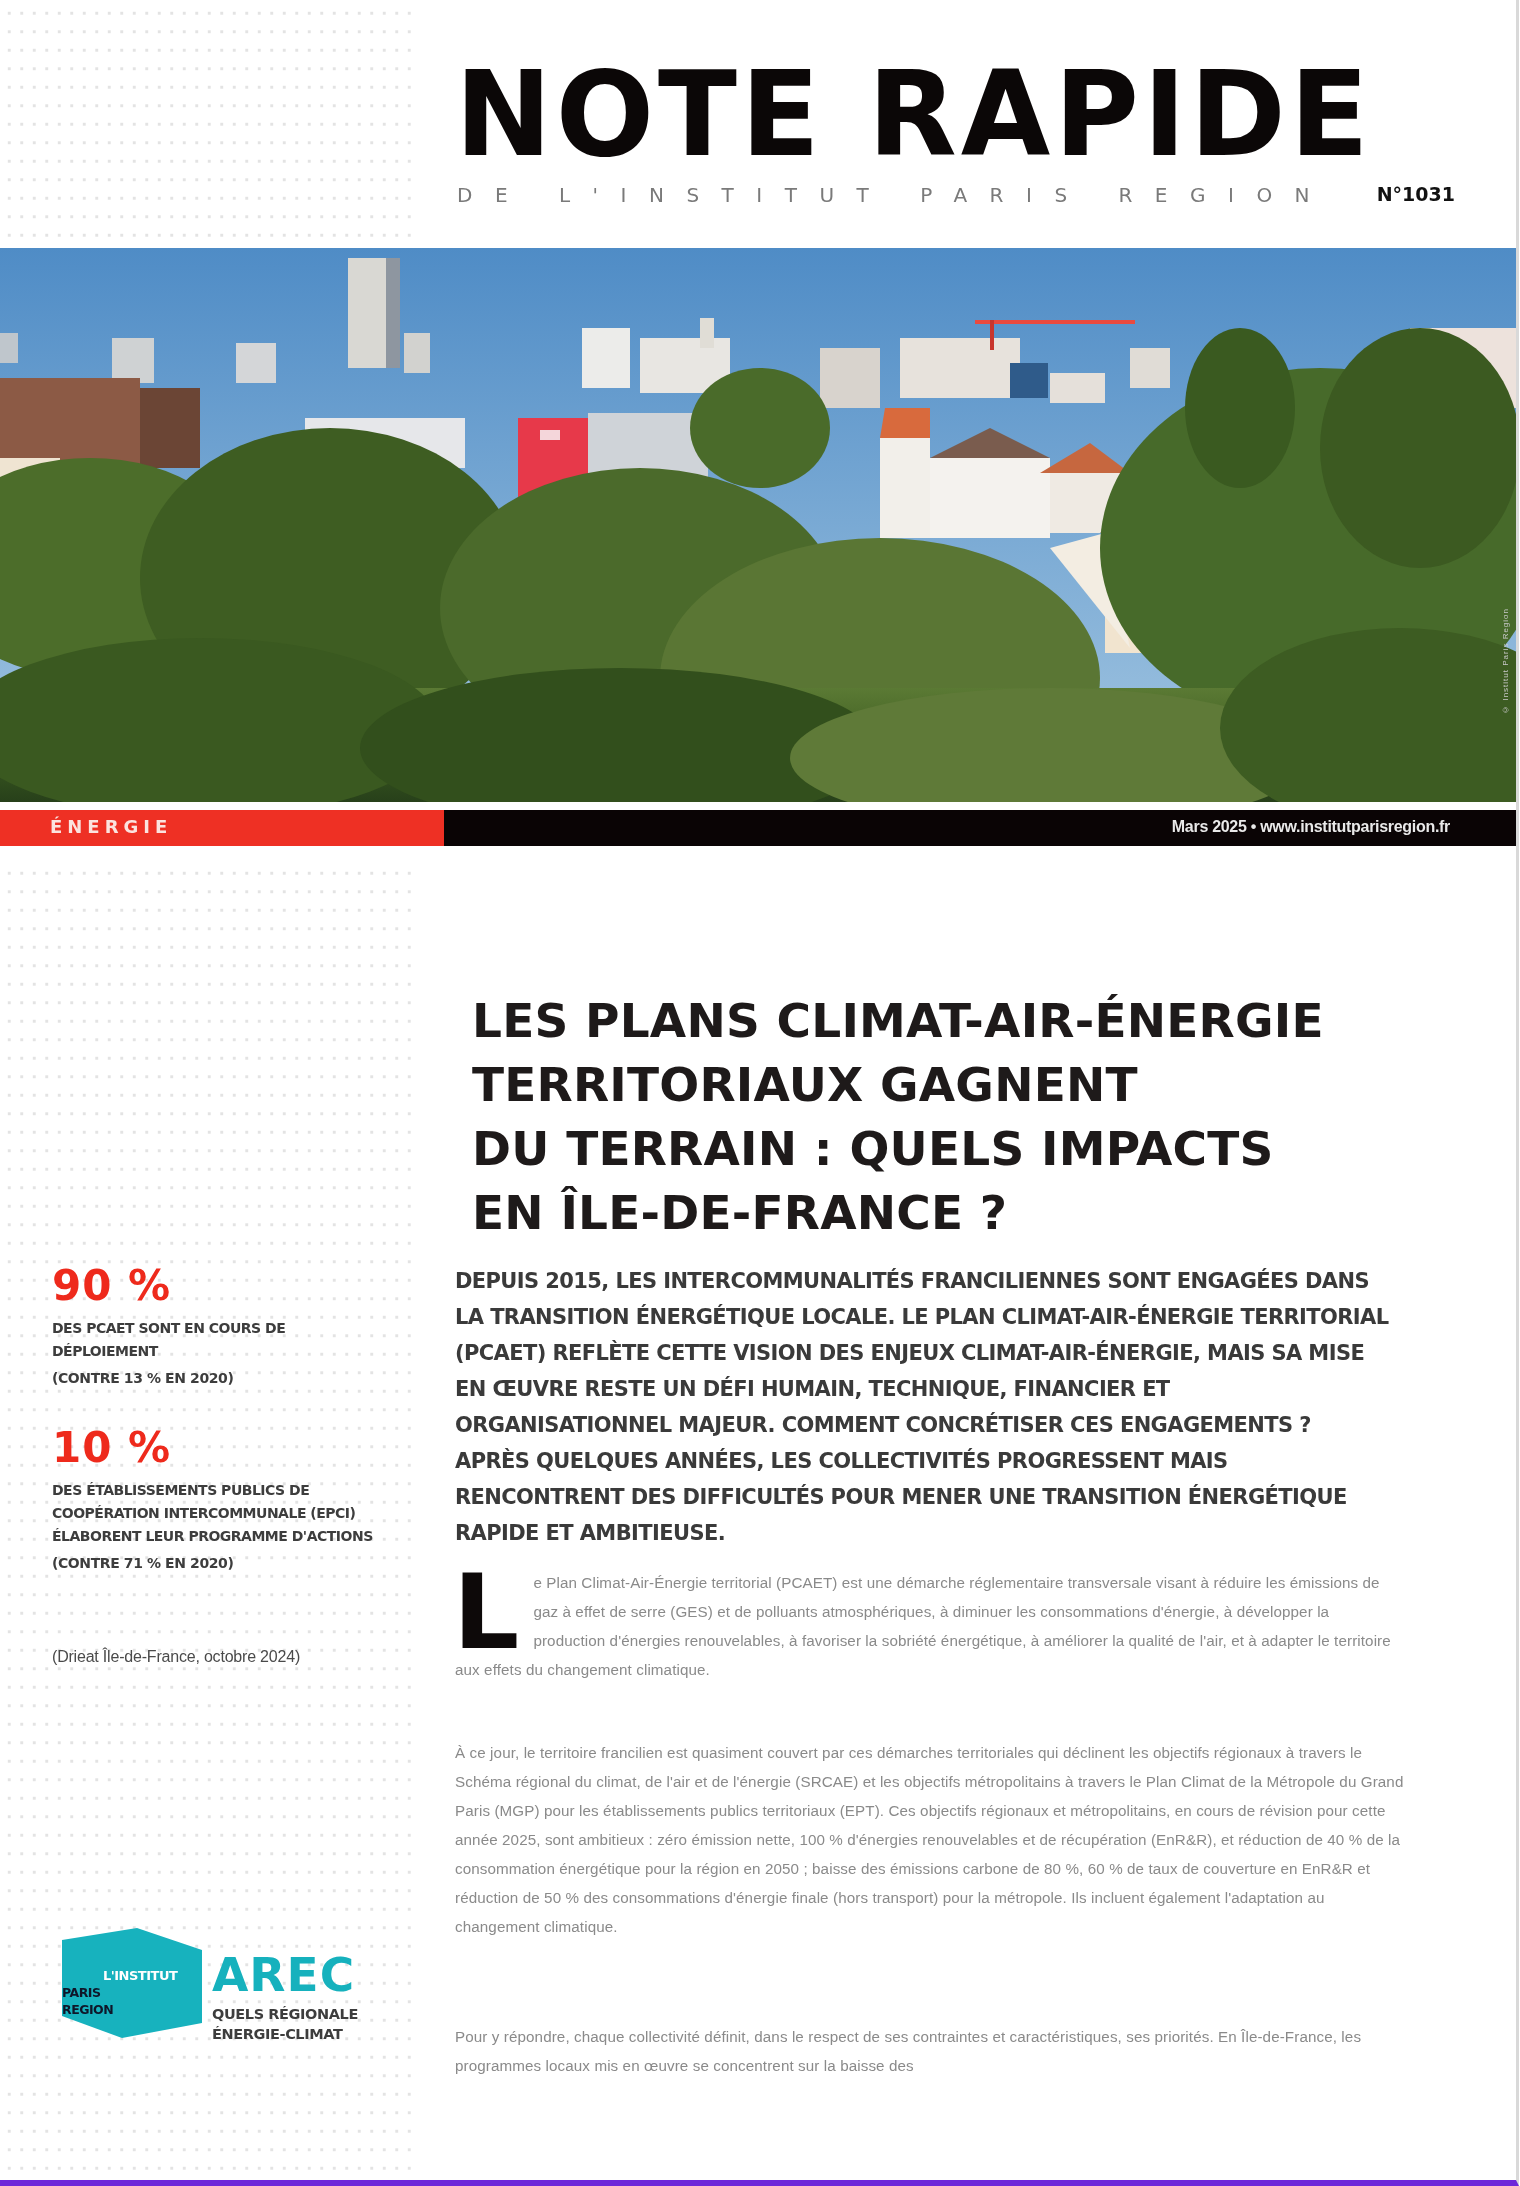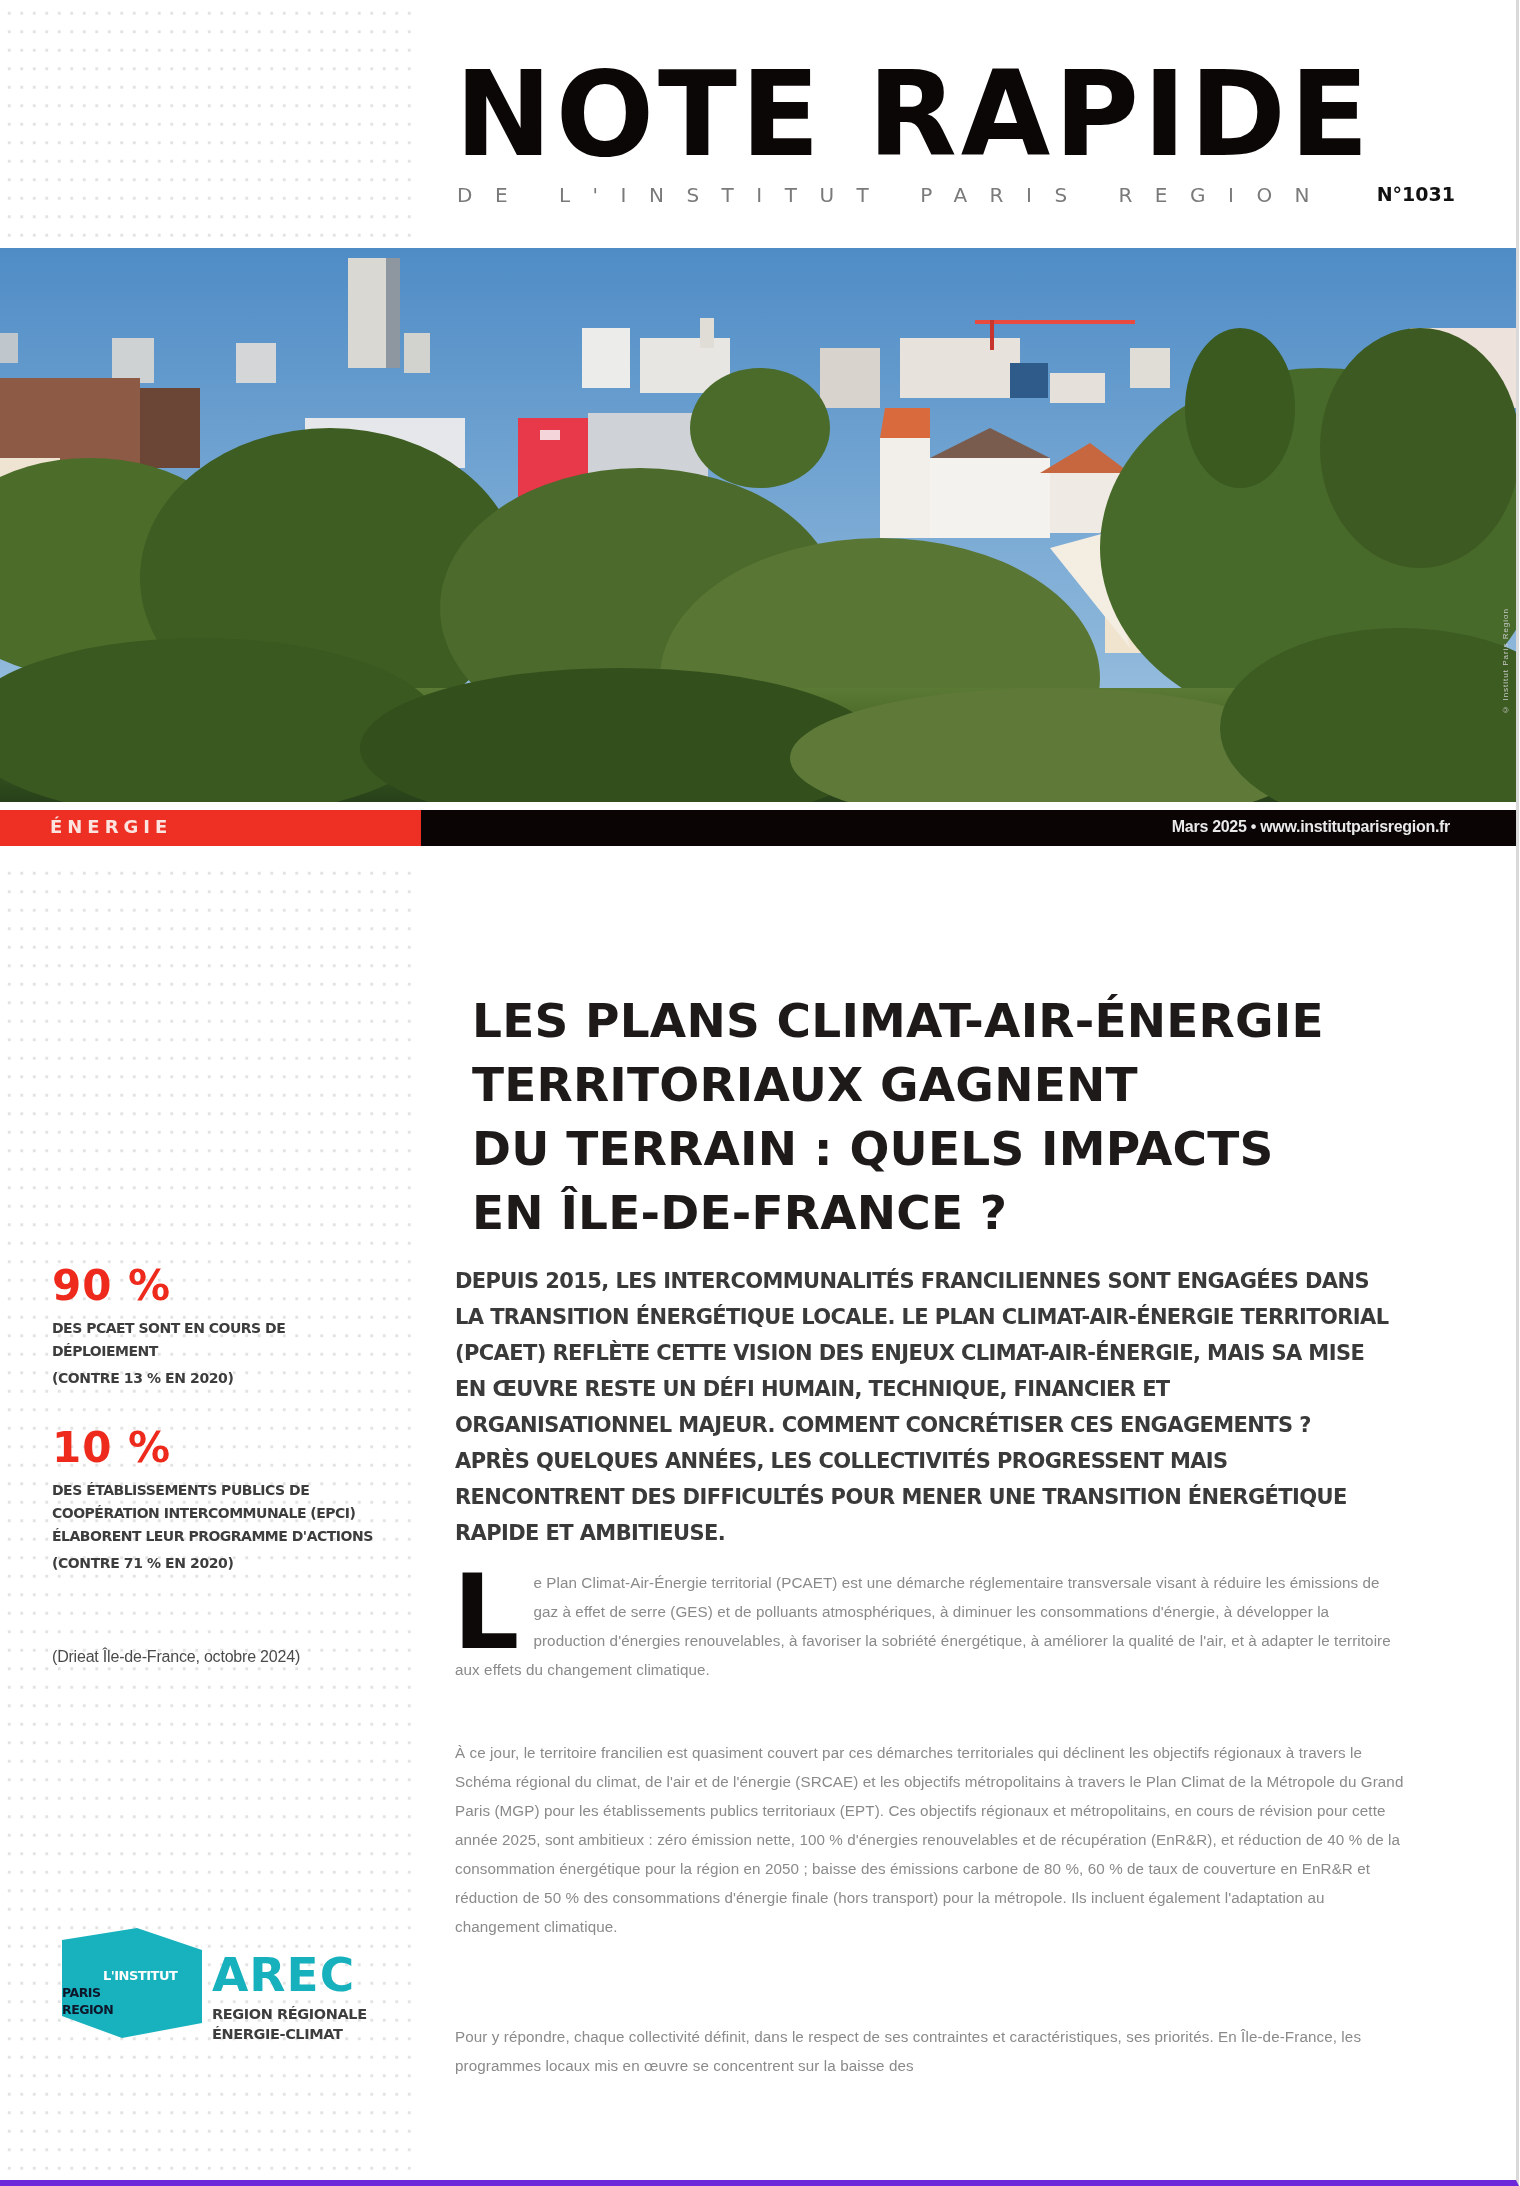--- a/index.html
+++ b/index.html
@@ -20,21 +20,21 @@
   .masthead-sub { position: absolute; left: 2px; top: 128px; font-family: "DejaVu Sans", sans-serif; font-size: 20px; letter-spacing: 22.5px; color: #7a7a7a; white-space: nowrap; }
   .masthead-num { position: absolute; right: 30px; top: 128px; font-family: "DejaVu Sans", sans-serif; font-weight: bold; font-size: 19px; color: #111; }
 
   
   .photo { position: absolute; left: 0; top: 248px; width: 1516px; height: 554px; overflow: hidden;
     background: linear-gradient(180deg, #5c95c8 0%, #7fb0d9 22%, #9cc2df 34%, #6f8a5a 42%, #4d6a2e 55%, #3f5f24 70%, #2f4a18 100%); }
   .photo-credit { position: absolute; right: 6px; top: 360px; font-size: 8px; color: #c9c9c9; writing-mode: vertical-rl; transform: rotate(180deg); letter-spacing: 1px; }
 
   
   .catbar { position: absolute; left: 0; top: 810px; width: 1516px; height: 36px; background: #0a0405; }
-  .catbar-red { position: absolute; left: 0; top: 0; width: 421px; height: 36px; background: #ee3024; }
+  .catbar-red { position: absolute; left: 0; top: 0; width: 421px; height: 36px; background: #ee3024; padding-left: 23px; }
   .catbar-label { position: absolute; left: 50px; top: 6px; color: #fbe3df; font-family: "DejaVu Sans", sans-serif; font-weight: bold; font-size: 18px; letter-spacing: 5px; }
   .catbar-date { position: absolute; right: 66px; top: 8px; color: #e9e9e9; font-size: 16px; font-weight: bold; letter-spacing: -0.3px; }
 
   
   .title { position: absolute; left: 455px; top: 972px; width: 940px; font-family: "DejaVu Sans", sans-serif; font-weight: bold; font-size: 47px; line-height: 64px; color: #1e1a1a; letter-spacing: 0.2px; margin: 17px; }
 
   
   .chapo { position: absolute; left: 455px; top: 1263px; width: 935px; font-family: "DejaVu Sans", sans-serif; font-weight: bold; font-size: 21px; line-height: 36px; color: #3a3a3a; text-transform: uppercase; letter-spacing: -0.6px; margin: 0; }
 
   
@@ -186,17 +186,17 @@
   <svg class="logo-ipr" viewBox="0 0 150 110">
     <polygon points="10,12 85,0 150,22 150,95 70,110 10,88" fill="#17b2be"></polygon>
   </svg>
   <div class="logo-ipr-text">
     <span class="l1">L'INSTITUT</span>
     <span class="l2">PARIS</span>
     <span class="l3">REGION</span>
   </div>
   <div class="logo-arec">AREC</div>
   <div class="logo-arec-sub">
-    <span>REGION RÉGIONALE</span>
+    <span>QUELS RÉGIONALE</span>
     <span>ÉNERGIE-CLIMAT</span>
   </div>
 
 </div>
 
 </body></html>

